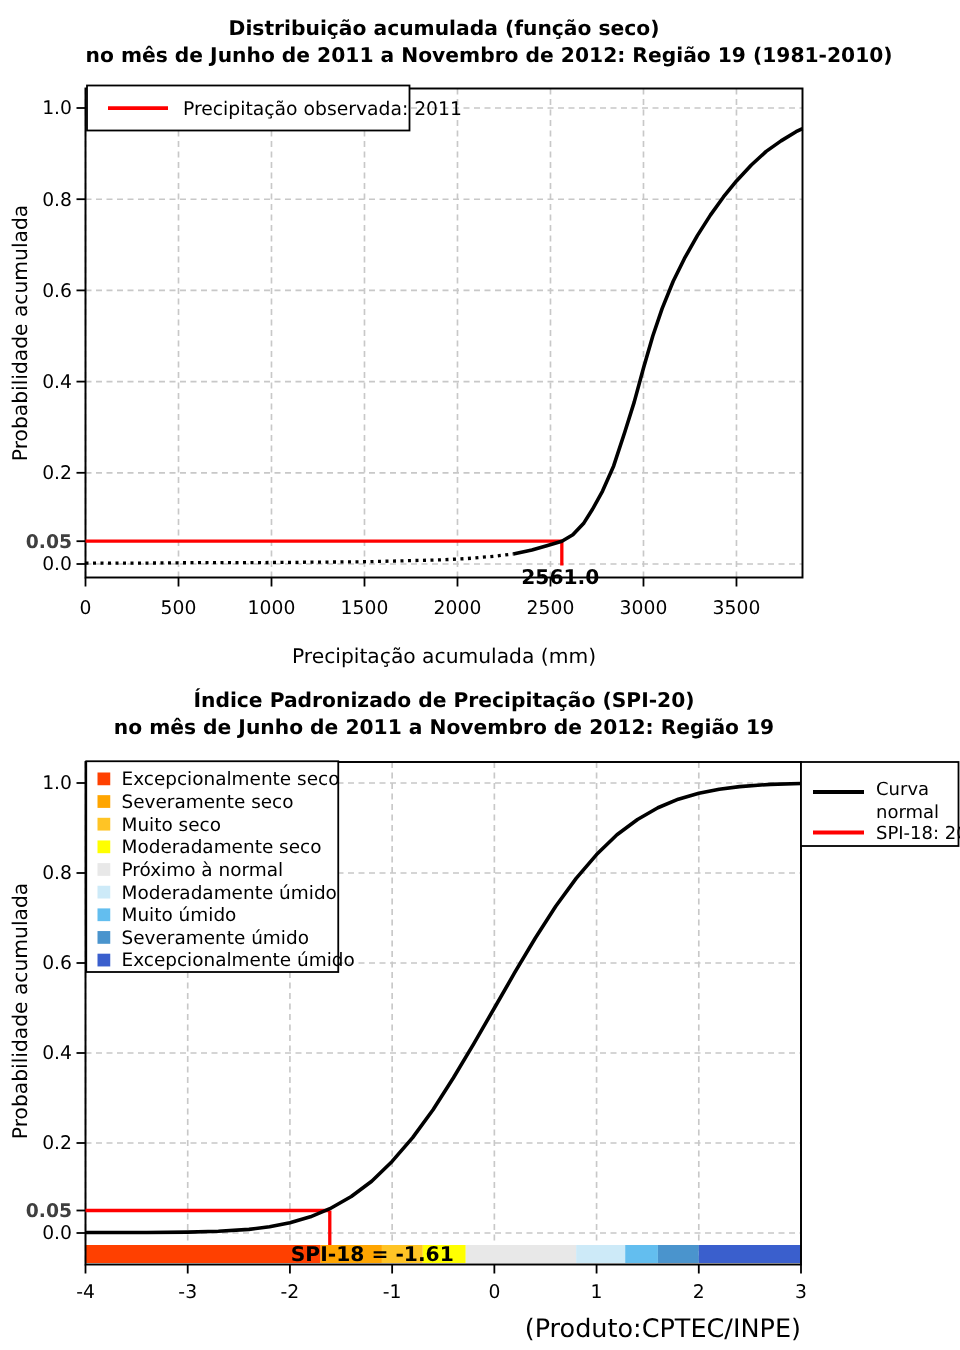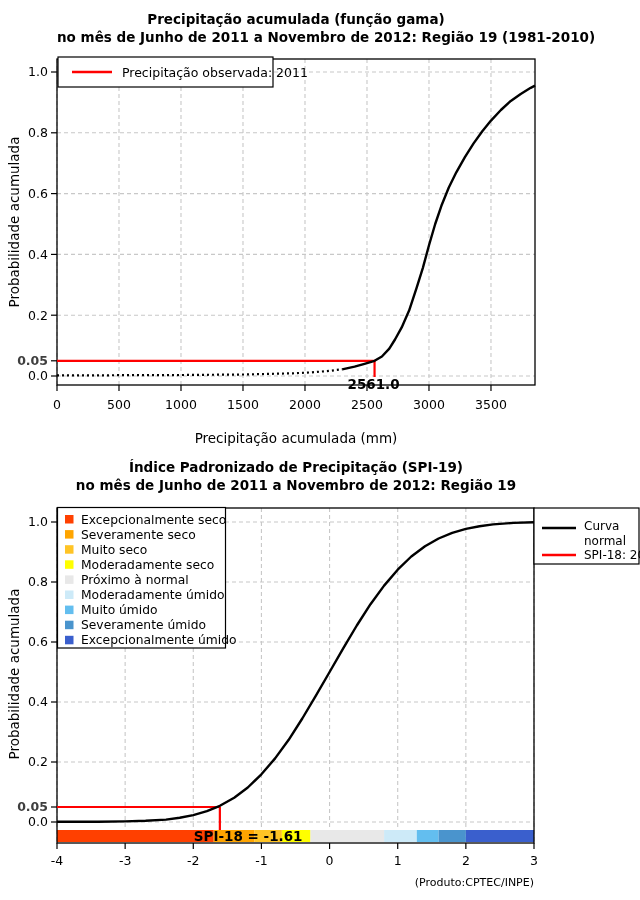--- a/index.html
+++ b/index.html
@@ -6,21 +6,21 @@
   .figure{position:relative;width:640px;height:900px;background:#ffffff;overflow:hidden;
           font-family:"DejaVu Sans",sans-serif;color:#000;}
   .figure svg{position:absolute;left:0;}
   #chart-top{top:0;}
   #chart-bottom{top:450px;}
   .title{position:absolute;left:57px;width:478px;text-align:center;
          font-size:13.5px;font-weight:bold;line-height:18px;white-space:nowrap;}
   .axlab{position:absolute;left:57px;width:478px;text-align:center;font-size:13.5px;}
   .ylab{position:absolute;left:14px;transform:translate(-50%,-50%) rotate(-90deg);
         white-space:nowrap;font-size:13.5px;}
-  .prod{position:absolute;left:57px;width:477px;text-align:right;font-size:11px;}
+  .prod{position:absolute;left:57px;width:477px;text-align:right;font-size:17px;}
 </style>
 </head>
 <body>
 
 <div class="figure">
   <svg id="chart-top" width="640" height="450" viewBox="0 0 640 450">
       <line x1="57" x2="57" y1="59" y2="385" stroke="#c8c8c8" stroke-width="1.1" stroke-dasharray="4 3"></line>
       <line x1="118.99740596627757" x2="118.99740596627757" y1="59" y2="385" stroke="#c8c8c8" stroke-width="1.1" stroke-dasharray="4 3"></line>
       <line x1="180.99481193255514" x2="180.99481193255514" y1="59" y2="385" stroke="#c8c8c8" stroke-width="1.1" stroke-dasharray="4 3"></line>
       <line x1="242.99221789883268" x2="242.99221789883268" y1="59" y2="385" stroke="#c8c8c8" stroke-width="1.1" stroke-dasharray="4 3"></line>
@@ -153,22 +153,22 @@
       <rect x="65" y="185.8" width="8.5" height="8.5" fill="#3a5fcd"></rect>
       <text x="81" y="194.3" font-family="&quot;DejaVu Sans&quot;,sans-serif" font-size="12.3" text-anchor="start" fill="#000" font-weight="normal">Excepcionalmente úmido</text>
       <rect x="534" y="58" width="105" height="56" fill="#fff" stroke="#000" stroke-width="1.2"></rect>
       <line x1="542" x2="576" y1="78" y2="78" stroke="#000000" stroke-width="2.6"></line>
       <text x="584" y="80" font-family="&quot;DejaVu Sans&quot;,sans-serif" font-size="12" text-anchor="start" fill="#000" font-weight="normal">Curva</text>
       <text x="584" y="95" font-family="&quot;DejaVu Sans&quot;,sans-serif" font-size="12" text-anchor="start" fill="#000" font-weight="normal">normal</text>
       <line x1="542" x2="576" y1="105" y2="105" stroke="#ff0000" stroke-width="2.6"></line>
       <text x="584" y="109" font-family="&quot;DejaVu Sans&quot;,sans-serif" font-size="12" text-anchor="start" fill="#000" font-weight="normal">SPI-18: 2011</text>
     </svg>
 
-  <div class="title" style="top:10px">Precipitação acumulada (função gama)</div>
+  <div class="title" style="top:10px">Distribuição acumulada (função seco)</div>
   <div class="title" style="top:28px">no mês de Junho de 2011 a Novembro de 2012: Região 19 (1981-2010)</div>
   <div class="axlab" style="top:430px">Precipitação acumulada (mm)</div>
   <div class="ylab" style="top:222px">Probabilidade acumulada</div>
 
-  <div class="title" style="top:458px">Índice Padronizado de Precipitação (SPI-19)</div>
+  <div class="title" style="top:458px">Índice Padronizado de Precipitação (SPI-20)</div>
   <div class="title" style="top:476px">no mês de Junho de 2011 a Novembro de 2012: Região 19</div>
   <div class="ylab" style="top:674px">Probabilidade acumulada</div>
   <div class="prod" style="top:876px">(Produto:CPTEC/INPE)</div>
 </div>
 
 </body></html>

